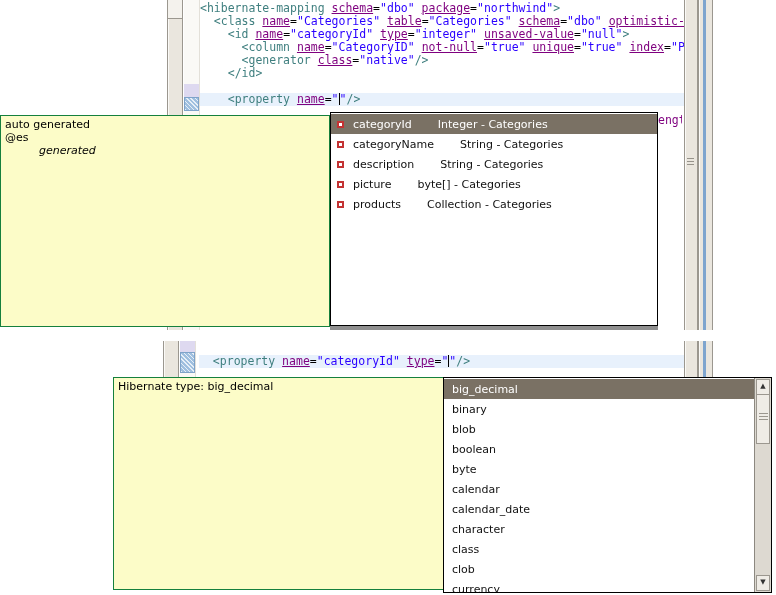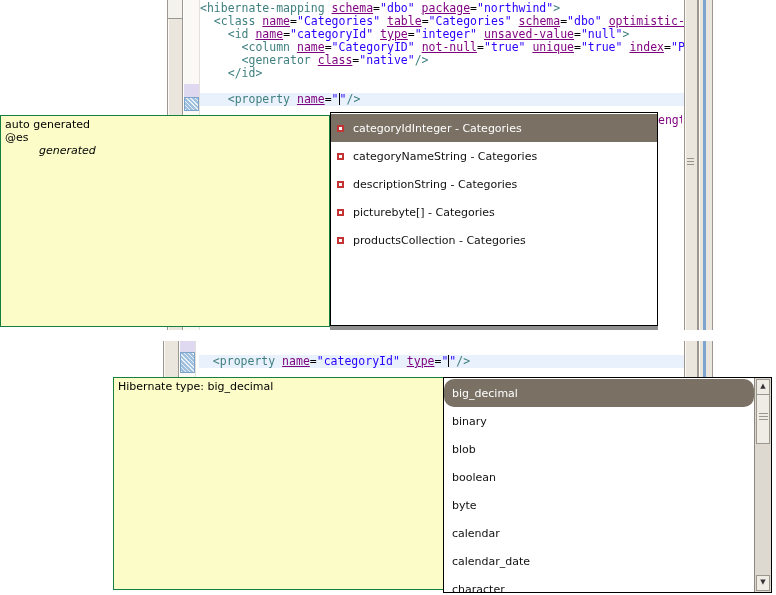--- a/index.html
+++ b/index.html
@@ -42,26 +42,26 @@
   .tooltip{position:absolute;background:var(--tooltip-bg,#FCFCC8);border:1px solid #15803d;
         padding:2px 4px;box-sizing:border-box;}
   .tt-line{font:11px/13px "DejaVu Sans",sans-serif;color:#000;white-space:pre;}
   .tt-line .bold,.tt-line.bold{font-weight:normal;}
   .tt-line.indent{padding-left:34px;font-style:italic;}
 
   
   .popup{position:absolute;background:#fff;border:1px solid #000;box-sizing:border-box;
         overflow:hidden;}
   .popup.top-popup{box-shadow:0 4px 0 #8F8F8F;padding-top:1px;}
-  .citem{height:28px;display:flex;align-items:center;font:11px "DejaVu Sans",sans-serif;color:#111;}
+  .citem{height:20px;display:flex;align-items:center;font:11px "DejaVu Sans",sans-serif;color:#111;}
   .citem.selected{background:var(--selection-bg,#7A7164);color:#fff;}
   .prop-icon{width:3px;height:3px;border:2px solid #C33333;background:#fff;margin:0 9px 0 6px;flex:none;}
-  .cdetail{margin-left:0;}
+  .cdetail{margin-left:26px;}
   .bottom-rows{position:absolute;left:0;top:1px;right:17px;}
-  .bottom-rows .citem{padding-left:8px;border-radius:10px;}
+  .bottom-rows .citem{padding-left:8px;}
 
   
   .scrollbar{position:absolute;right:0;top:0;bottom:0;width:17px;background:#DDD9D1;
         border-left:1px solid #8C8880;box-sizing:border-box;}
   .sb-btn{position:absolute;left:1px;right:1px;height:14px;background:#EFECE6;
         border:1px solid #9B978F;font-size:7px;line-height:12px;text-align:center;color:#333;}
   .sb-btn.up{top:1px;}
   .sb-btn.down{bottom:1px;}
   .sb-thumb{position:absolute;left:1px;right:1px;top:16px;height:48px;background:#EFECE6;
         border:1px solid #9B978F;}

